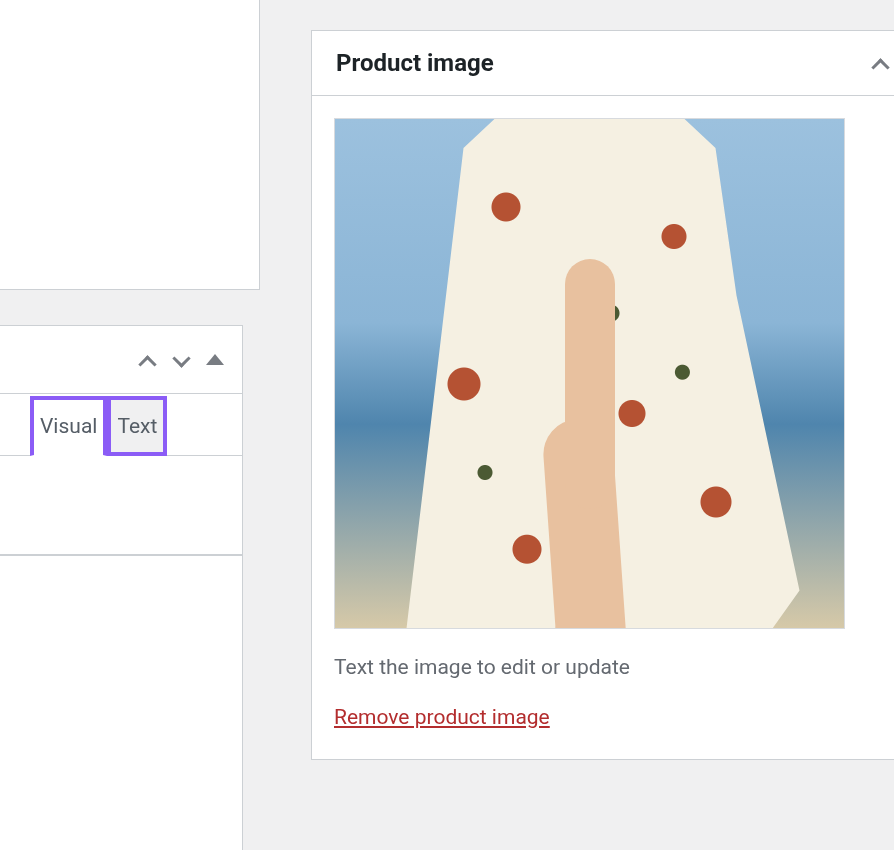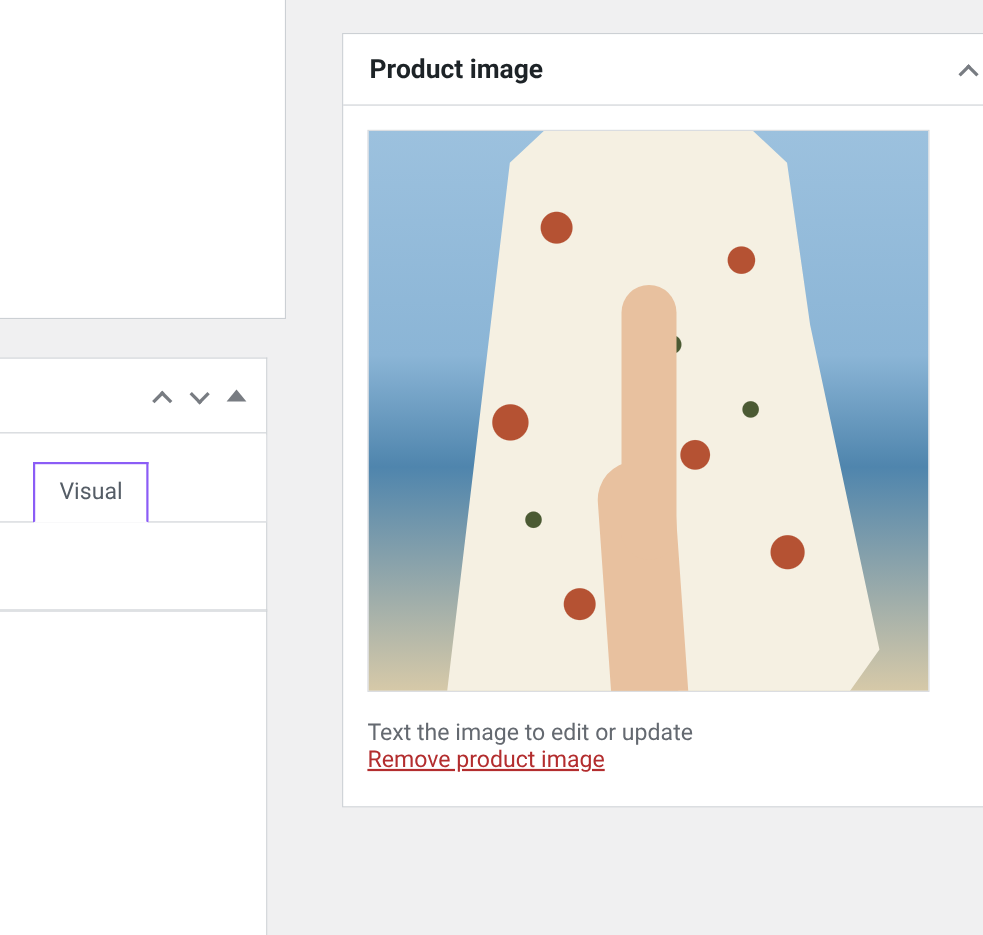--- a/index.html
+++ b/index.html
@@ -45,29 +45,28 @@
   }
   .left-tabs-row {
     display: flex;
     padding: 0 16px 0 30px;
     gap: 0;
     margin-top: 1px;
     border-bottom: 1px solid #ccd0d4;
     background: #fff;
   }
   .left-tab {
-    padding: 14px 22px;
+    padding: 14px 6px;
     font-size: 21px;
     color: #555d66;
-    border: 2px solid #8b5cf6;
+    border: 4px solid #8b5cf6;
     background: #f0f0f1;
     position: relative;
     top: 1px;
     cursor: pointer;
-    margin-top: 24px;
   }
   .left-tab.active {
     background: #fff;
     border-bottom: 1px solid #fff;
     color: #555d66;
   }
   .left-panel-bottom {
     position: absolute;
     left: 0;
     top: 555px;
@@ -163,20 +162,21 @@
   .helper-text {
     font-size: 21px;
     color: #646970;
     margin-top: 26px;
   }
   .remove-link {
     display: inline-block;
     font-size: 21px;
     color: #b32d2e;
     text-decoration: underline;
+    margin-top: 26px;
     cursor: pointer;
   }
 
   
   .chev {
     width: 20px;
     height: 20px;
     display: inline-block;
     position: relative;
     cursor: pointer;
@@ -208,20 +208,21 @@
 <div class="left-panel-top"></div>
 
 <div class="left-panel-middle">
   <div class="left-panel-middle-header">
     <span class="chev up"></span>
     <span class="chev down"></span>
     <span class="tri up"></span>
   </div>
   <div class="left-tabs-row">
     <div class="left-tab active">Visual</div>
+    <div class="left-tab">Text</div>
   </div>
 </div>
 
 <div class="left-panel-bottom"></div>
 
 <div class="product-image-panel">
   <div class="product-image-header">
     <span class="product-image-title">Product image</span>
     <div class="header-controls">
       <span class="chev up"></span>

